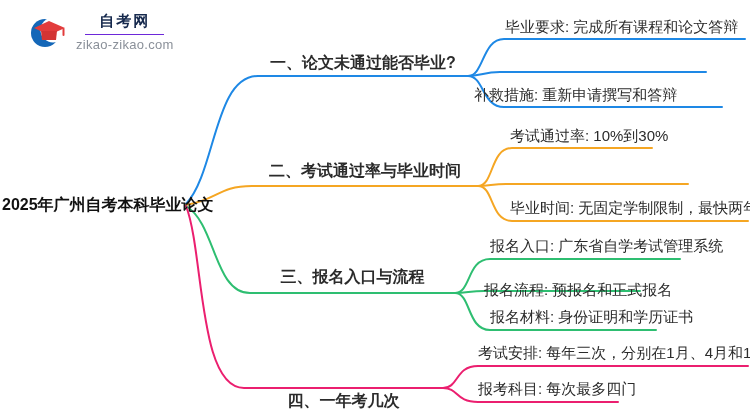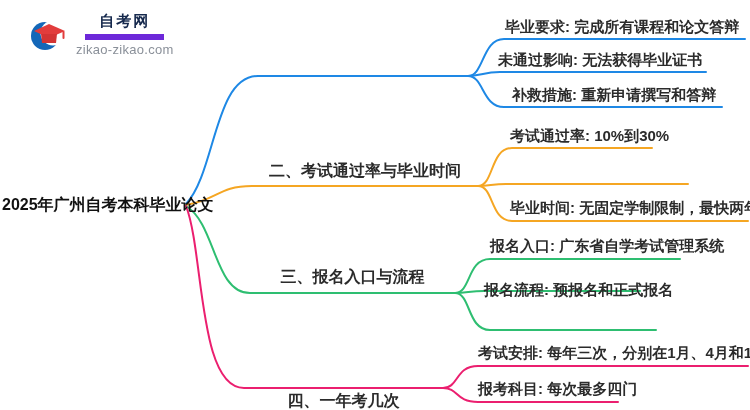--- a/index.html
+++ b/index.html
@@ -5,26 +5,26 @@
   html,body{margin:0;padding:0;background:#ffffff;}
   #canvas{
     position:relative;width:750px;height:410px;background:#ffffff;overflow:hidden;
     font-family:"Liberation Sans","DejaVu Sans",sans-serif;
   }
   #map-svg{position:absolute;left:0;top:0;width:750px;height:410px;}
   #map-svg path{fill:none;stroke-width:2;stroke-linecap:round;}
   .node{position:absolute;color:#2b2b2b;white-space:nowrap;}
   .central{font-size:16px;font-weight:700;color:#111;text-align:left;}
   .branch-label{font-size:16px;font-weight:600;text-align:center;}
-  .sub-label{font-size:15px;font-weight:700;line-height:20px;}
+  .sub-label{font-size:15px;font-weight:400;line-height:20px;}
   
   .logo{position:absolute;left:28px;top:12px;display:flex;align-items:center;gap:8px;}
   .logo-text{display:flex;flex-direction:column;align-items:center;}
   .logo-name{font-size:15px;font-weight:700;color:#16294d;letter-spacing:2px;
-             padding:0 14px 3px 14px;border-bottom:6px solid #6d28d9;}
+             padding:0 14px 3px 14px;border-bottom:1px solid #6d28d9;}
   .logo-url{font-size:13px;color:#8a9099;margin-top:2px;letter-spacing:.3px;}
 </style>
 </head>
 <body>
 
 <div id="canvas">
 
   <svg id="map-svg" viewBox="0 0 750 410">
 
     <path d="M186,204 C216,172 214,76 258,76 L468,76" stroke="#1E88E5"></path>
@@ -56,30 +56,31 @@
       <rect x="34.5" y="16" width="2" height="8" rx="1" fill="#E23C3C"></rect>
     </svg>
     <div class="logo-text">
       <div class="logo-name">自考网</div>
       <div class="logo-url">zikao-zikao.com</div>
     </div>
   </div>
 
   <div class="node central" style="left:2px;top:195px;width:186px;">2025年广州自考本科毕业论文</div>
 
+  <div class="node branch-label" style="left:258px;top:53px;width:210px;">一、论文未通过能否毕业?</div>
   <div class="node branch-label" style="left:250px;top:267px;width:205px;">三、报名入口与流程</div>
   <div class="node branch-label" style="left:252px;top:161px;width:226px;">二、考试通过率与毕业时间</div>
   <div class="node branch-label" style="left:244px;top:359px;width:199px;margin-top:32px;">四、一年考几次</div>
 
   <div class="node sub-label" style="left:505px;top:17px;">毕业要求: 完成所有课程和论文答辩</div>
-  <div class="node sub-label" style="left:498px;top:50px;">未通过影响: 无法获得毕业证书</div>
-  <div class="node sub-label" style="left:512px;top:85px;">补救措施: 重新申请撰写和答辩</div>
+  <div class="node sub-label" style="left:474px;top:85px;">补救措施: 重新申请撰写和答辩</div>
 
   <div class="node sub-label" style="left:510px;top:126px;">考试通过率: 10%到30%</div>
   <div class="node sub-label" style="left:510px;top:198px;">毕业时间: 无固定学制限制，最快两年完成</div>
 
   <div class="node sub-label" style="left:490px;top:236px;">报名入口: 广东省自学考试管理系统</div>
   <div class="node sub-label" style="left:484px;top:280px;">报名流程: 预报名和正式报名</div>
+  <div class="node sub-label" style="left:490px;top:307px;">报名材料: 身份证明和学历证书</div>
 
   <div class="node sub-label" style="left:478px;top:343px;">考试安排: 每年三次，分别在1月、4月和10月</div>
   <div class="node sub-label" style="left:478px;top:379px;">报考科目: 每次最多四门</div>
 
 </div>
 
 </body></html>

